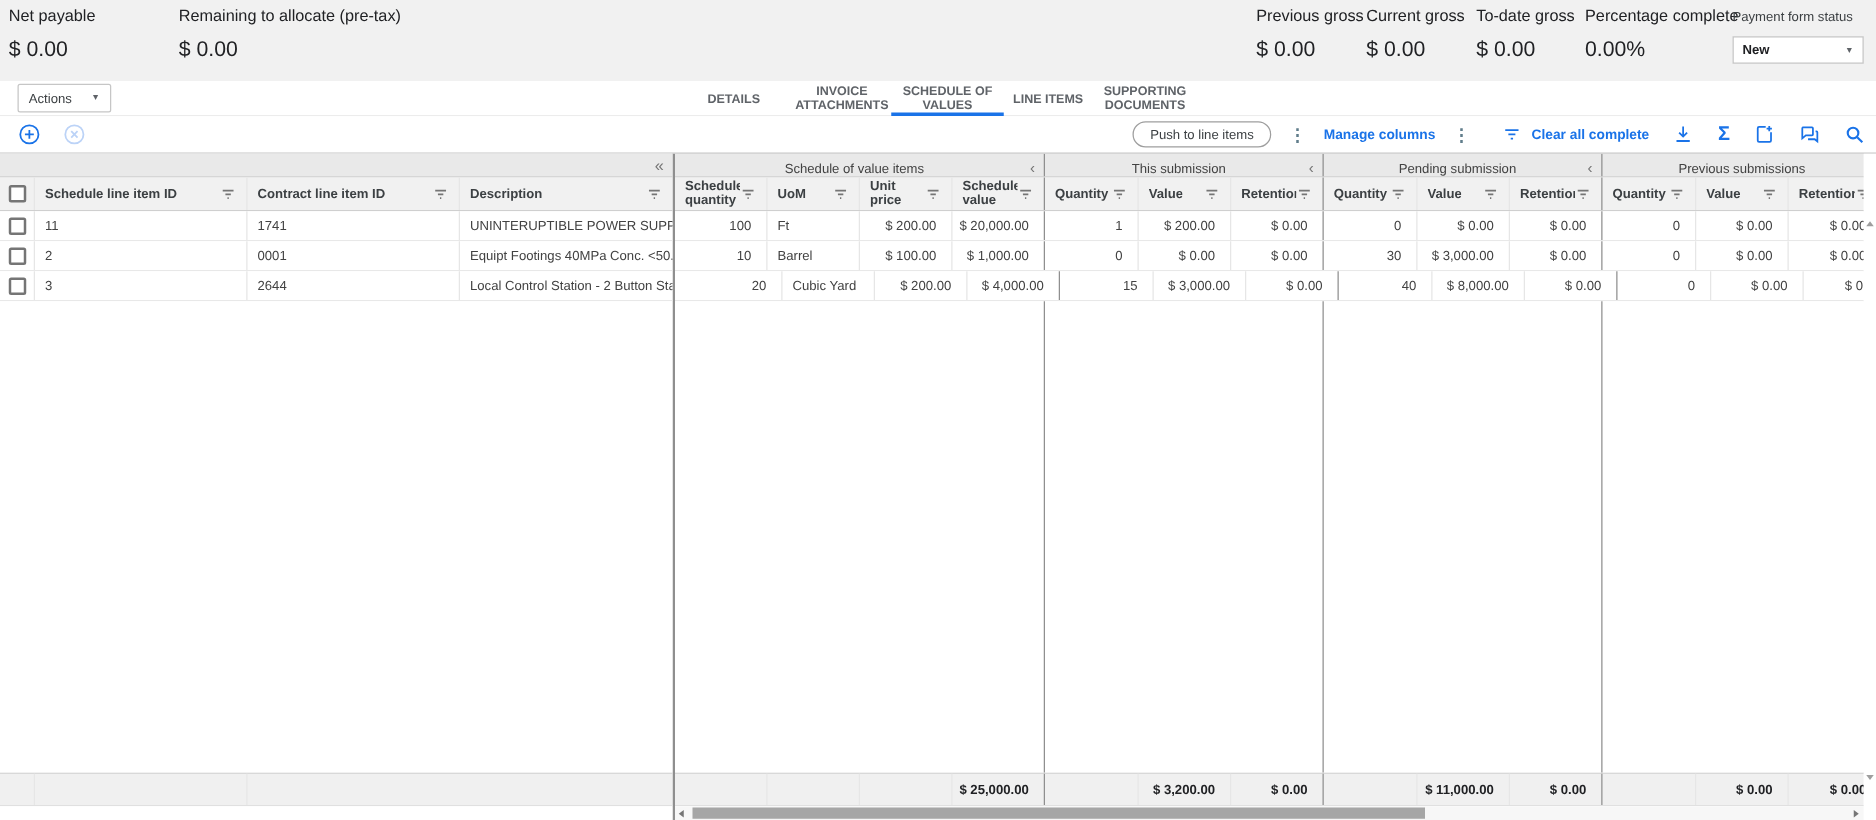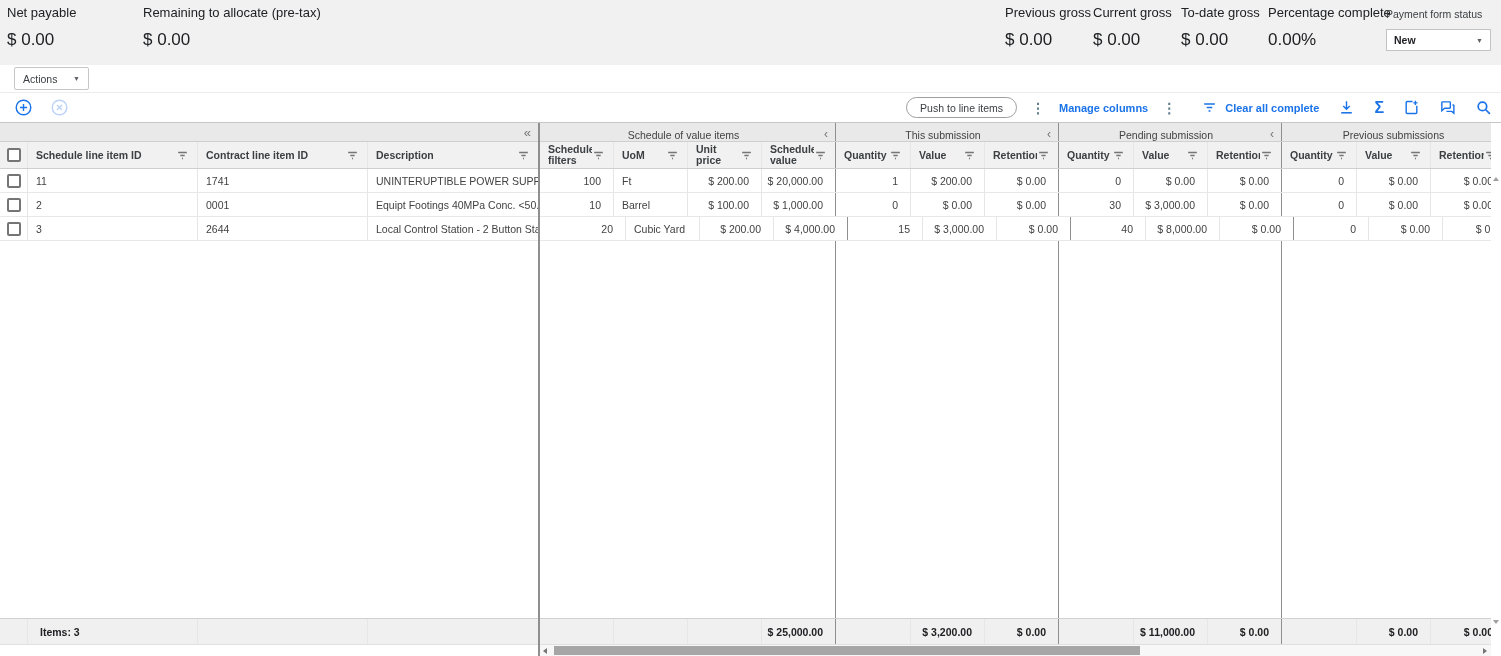--- a/index.html
+++ b/index.html
@@ -126,20 +126,27 @@
       <span class="caret">▼</span>
     </div>
   </div>
 </div>
 
 <div class="tabrow">
   <div class="actions-btn">
     <span>Actions</span>
     <span class="caret">▼</span>
   </div>
+  <div class="tabs">
+    <div class="tab" style="width:94px">DETAILS</div>
+    <div class="tab" style="width:79px">INVOICE ATTACHMENTS</div>
+    <div class="tab active" style="width:90px">SCHEDULE OF VALUES</div>
+    <div class="tab" style="width:71px">LINE ITEMS</div>
+    <div class="tab" style="width:84px">SUPPORTING DOCUMENTS</div>
+  </div>
 </div>
 
 <div class="toolbar">
   <div class="tb-left">
     <span class="tbicon" style="margin-left:0">
       <svg width="19" height="19" viewBox="0 0 24 24" fill="none" stroke="#1a73e8" stroke-width="1.8">
           <circle cx="12" cy="12" r="9.2"></circle>
           <path d="M12 7.5v9M7.5 12h9"></path>
         </svg>
     </span>
@@ -242,21 +249,20 @@
             <span class="cbx"></span>
           </div>
           <div class="cell" style="width: 170px;">3</div>
           <div class="cell" style="width: 170px;">2644</div>
           <div class="cell last" style="width: 170px;">Local Control Station - 2 Button Sta...</div>
         </div>
       </div>
     <div class="filler"></div>
     <div class="frow" id="frozen-footer-row">
         <div class="cell cb" style="width: 28px;"></div>
-        <div class="cell bold" style="width: 170px; padding-left: 12px;">Items: 3</div>
         <div class="cell" style="width: 170px;"></div>
         <div class="cell last" style="width: 170px;"></div>
       </div>
     <div class="bottomspace"></div>
   </div>
 
   <div class="scrollview">
     <div class="scrollcontent">
       <div class="grow" id="scroll-group-row">
           <div class="gcell" style="width: 296px;">
@@ -270,21 +276,21 @@
           <div class="gcell" style="width: 223px;">
             <div class="glabel" style="width: auto;">Pending submission</div>
             <div class="gcollapse">‹</div>
           </div>
           <div class="gcell last" style="width: 223px;">
             <div class="glabel" style="width: auto;">Previous submissions</div>
           </div>
         </div>
       <div class="hrow" id="scroll-header-row">
           <div class="cell hcell" style="width: 74px;">
-            <span class="hlabel">Schedule filters</span>
+            <span class="hlabel">Schedule quantity</span>
             <svg class="ficon" width="13" height="13" viewBox="0 0 24 24" fill="none" stroke="#757575" stroke-width="2.4">
               <path d="M4 6.5h16M8 12h8M11 17.5h2"></path>
             </svg>
           </div>
           <div class="cell hcell" style="width: 74px;">
             <span class="hlabel">UoM</span>
             <svg class="ficon" width="13" height="13" viewBox="0 0 24 24" fill="none" stroke="#757575" stroke-width="2.4">
               <path d="M4 6.5h16M8 12h8M11 17.5h2"></path>
             </svg>
           </div>

